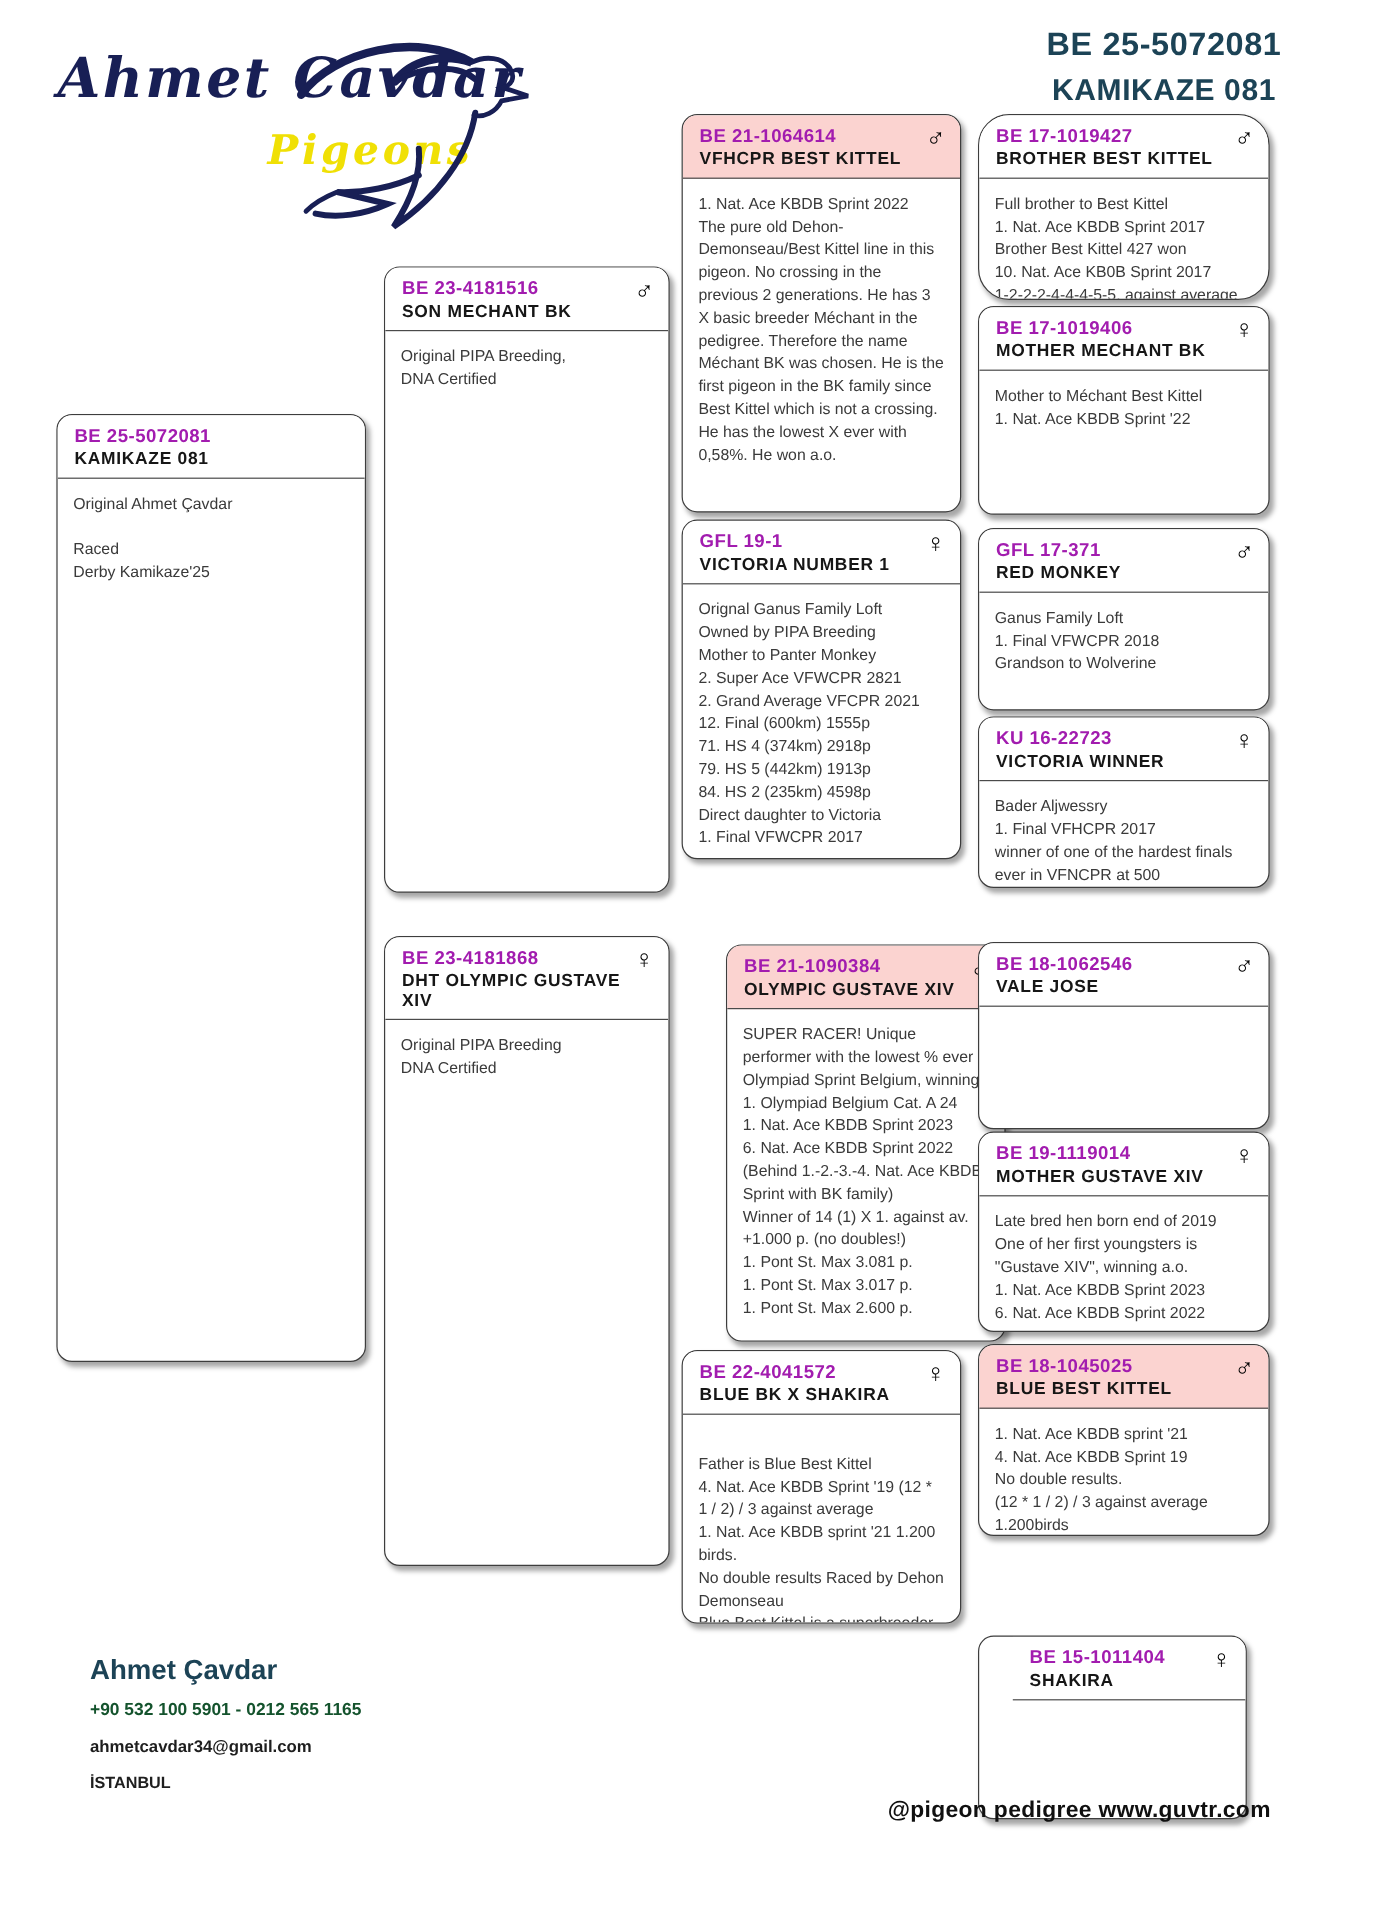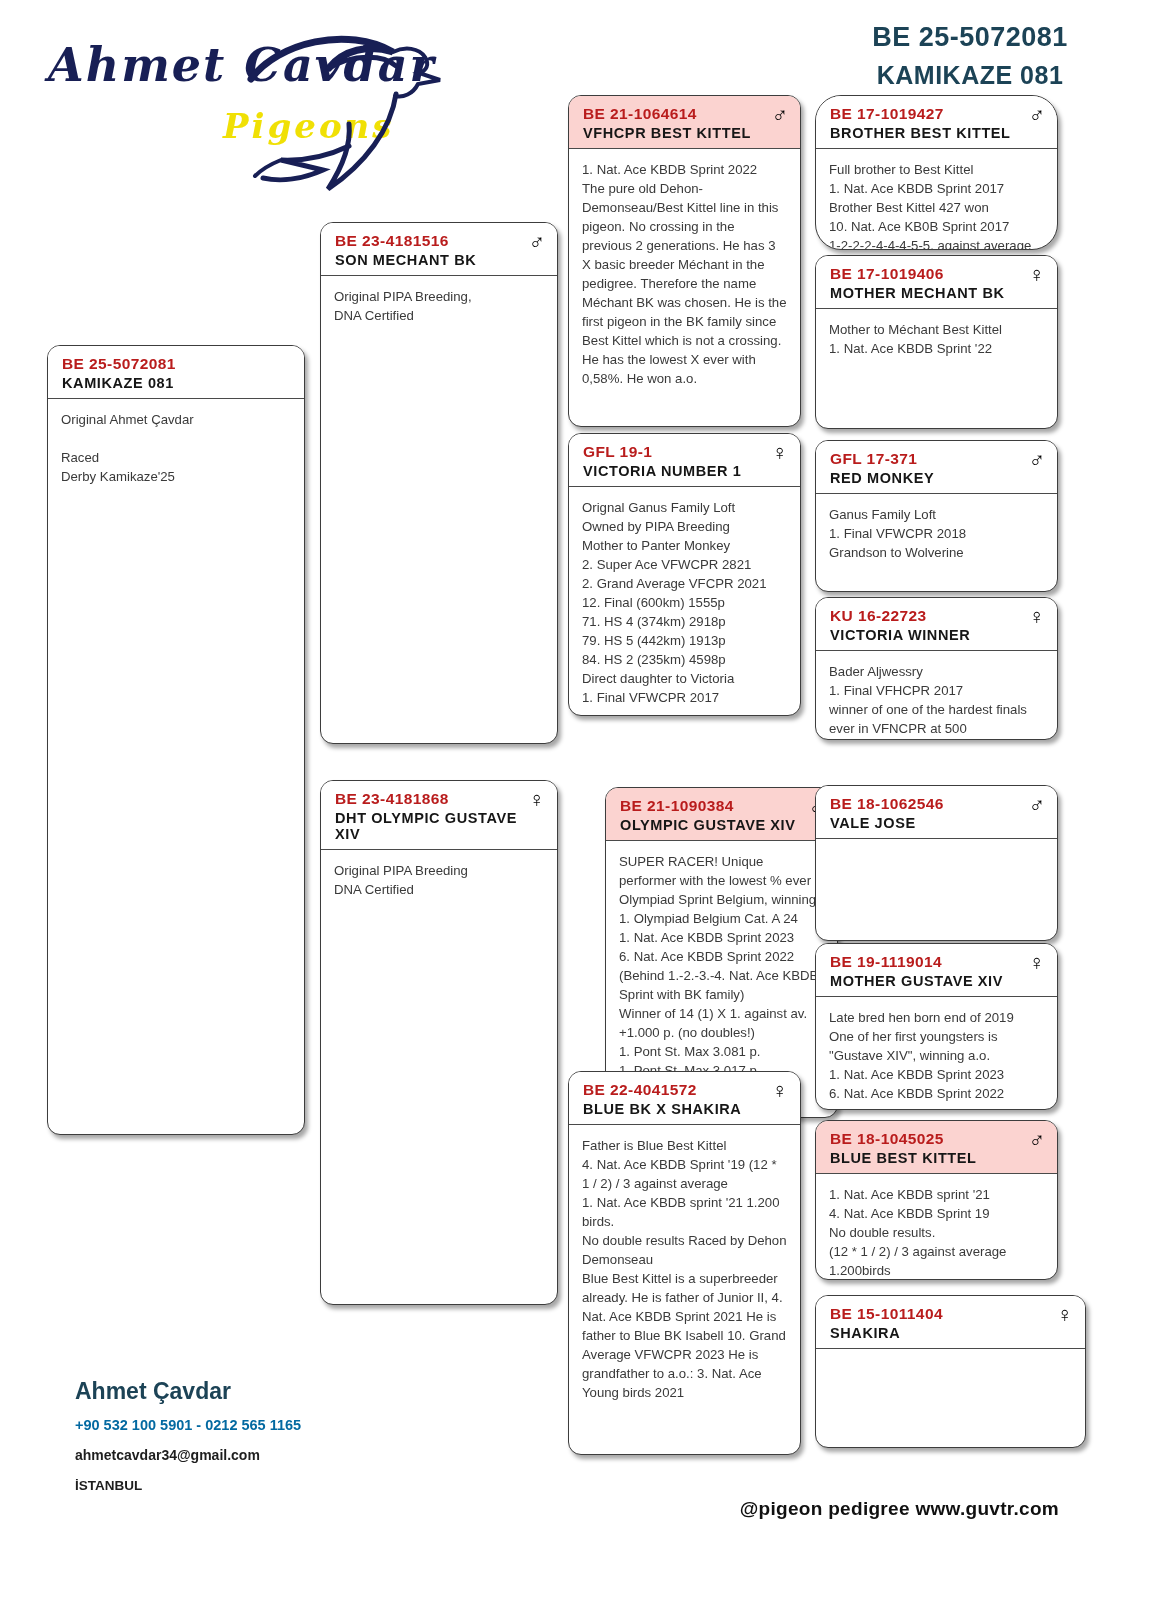--- a/index.html
+++ b/index.html
@@ -32,31 +32,31 @@
     position:absolute; background:#ffffff;
     border:1px solid #3d3d3d; border-radius:13px;
     box-shadow:3px 4px 4px rgba(0,0,0,0.35);
     overflow:hidden; display:flex; flex-direction:column;
   }
   .pbox-header {
     padding:9px 14px 7px 14px; border-bottom:1px solid #4a4a4a;
     position:relative; flex:0 0 auto; background:#ffffff;
   }
   .pbox.pink .pbox-header { background:#fbd3d0; }
-  .pbox-ring { font-size:15.5px; font-weight:bold; color:#b91c1c; letter-spacing:0.4px; }
+  .pbox-ring { font-size:15.5px; font-weight:bold; color:#a21caf; letter-spacing:0.4px; }
   .pbox-name { font-size:14.5px; font-weight:bold; color:#161616; letter-spacing:0.6px; margin-top:2px; }
   .sex { position:absolute; right:12px; top:8px; font-size:22px; font-weight:bold; color:#000; line-height:1; }
   .pbox-body {
     padding:11px 13px; font-size:13.2px; line-height:1.44; color:#3a3a3a;
     white-space:pre-line; overflow:hidden; flex:1 1 auto;
   }
   
   .footer-left { position:absolute; left:75px; top:1378px; }
   .owner-name { font-size:23px; font-weight:bold; color:#1c4356; margin-bottom:12px; }
-  .owner-phone { font-size:14.5px; font-weight:bold; color:#0369a1; margin-bottom:14px; }
+  .owner-phone { font-size:14.5px; font-weight:bold; color:#14532d; margin-bottom:14px; }
   .owner-email { font-size:14px; font-weight:bold; color:#1e1e1e; margin-bottom:15px; }
   .owner-city  { font-size:13.5px; font-weight:bold; color:#1e1e1e; }
   .footer-right {
     position:absolute; right:100px; top:1498px;
     font-size:19px; font-weight:bold; color:#101010; letter-spacing:0.3px;
   }
 </style>
 </head>
 <body>
 
@@ -151,21 +151,21 @@
 1. Olympiad Belgium Cat. A 24
 1. Nat. Ace KBDB Sprint 2023
 6. Nat. Ace KBDB Sprint 2022
 (Behind 1.-2.-3.-4. Nat. Ace KBDB Sprint with BK family)
 Winner of 14 (1) X 1. against av. +1.000 p. (no doubles!)
 1. Pont St. Max 3.081 p.
 1. Pont St. Max 3.017 p.
 1. Pont St. Max 2.600 p.</div>
 </div>
 
-<div class="pbox" style="left:568px; top:1071px; width:233px; height:384px;">
+<div class="pbox" style="left:568px; top:1125px; width:233px; height:228px;gap:20px;">
   <div class="pbox-header">
     <div class="pbox-ring">BE 22-4041572</div>
     <div class="pbox-name">BLUE BK X SHAKIRA</div>
     <span class="sex">♀</span>
   </div>
   <div class="pbox-body">Father is Blue Best Kittel
 4. Nat. Ace KBDB Sprint '19 (12 * 1 / 2) / 3 against average
 1. Nat. Ace KBDB sprint '21 1.200 birds.
 No double results Raced by Dehon Demonseau
 Blue Best Kittel is a superbreeder already. He is father of Junior II, 4. Nat. Ace KBDB Sprint 2021 He is father to Blue BK Isabell 10. Grand Average VFWCPR 2023 He is grandfather to a.o.: 3. Nat. Ace Young birds 2021</div>
@@ -242,21 +242,21 @@
     <div class="pbox-name">BLUE BEST KITTEL</div>
     <span class="sex">♂</span>
   </div>
   <div class="pbox-body">1. Nat. Ace KBDB sprint '21
 4. Nat. Ace KBDB Sprint 19
 No double results.
 (12 * 1 / 2) / 3 against average 1.200birds
 Raced by Dehon Demonseau Blue Best Kittel</div>
 </div>
 
-<div class="pbox" style="left:815px; top:1295px; width:271px; height:153px;">
+<div class="pbox" style="left:815px; top:1363px; width:224px; height:153px;padding-left:28px;">
   <div class="pbox-header">
     <div class="pbox-ring">BE 15-1011404</div>
     <div class="pbox-name">SHAKIRA</div>
     <span class="sex">♀</span>
   </div>
 </div>
 
 <div class="footer-left">
   <div class="owner-name">Ahmet Çavdar</div>
   <div class="owner-phone">+90 532 100 5901 - 0212 565 1165</div>

